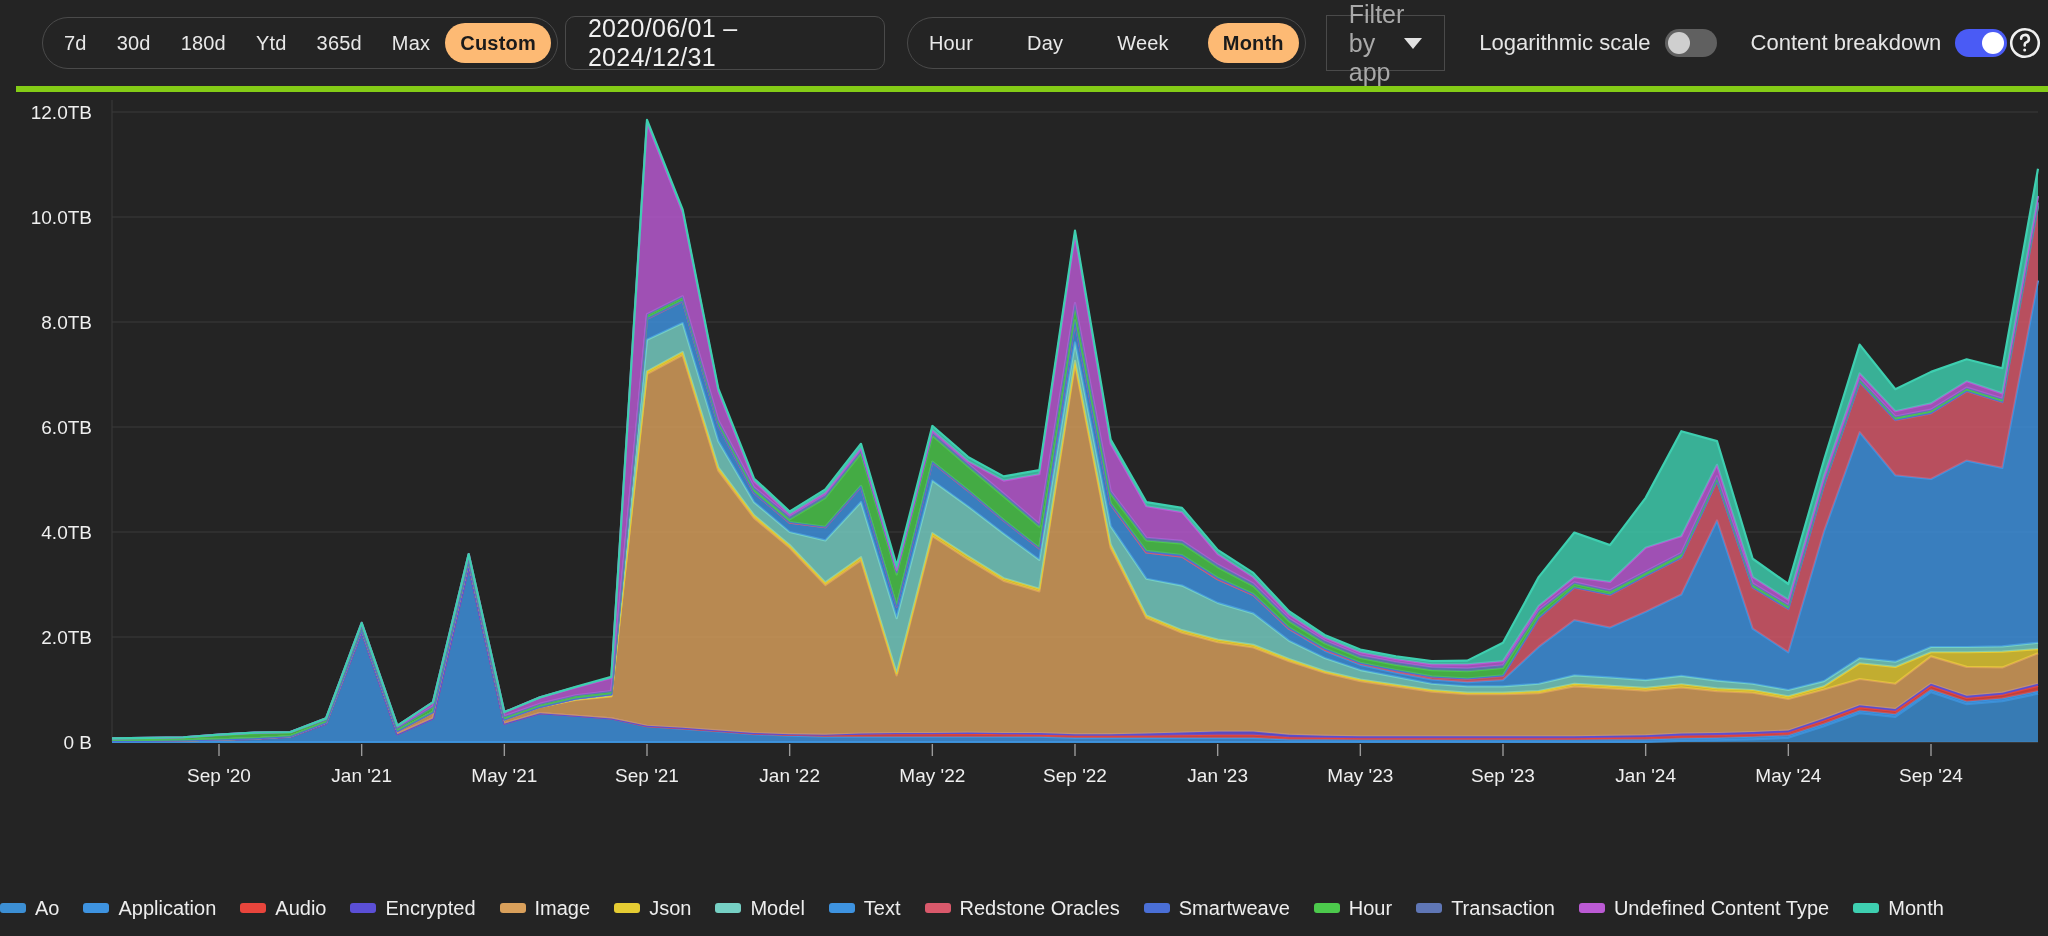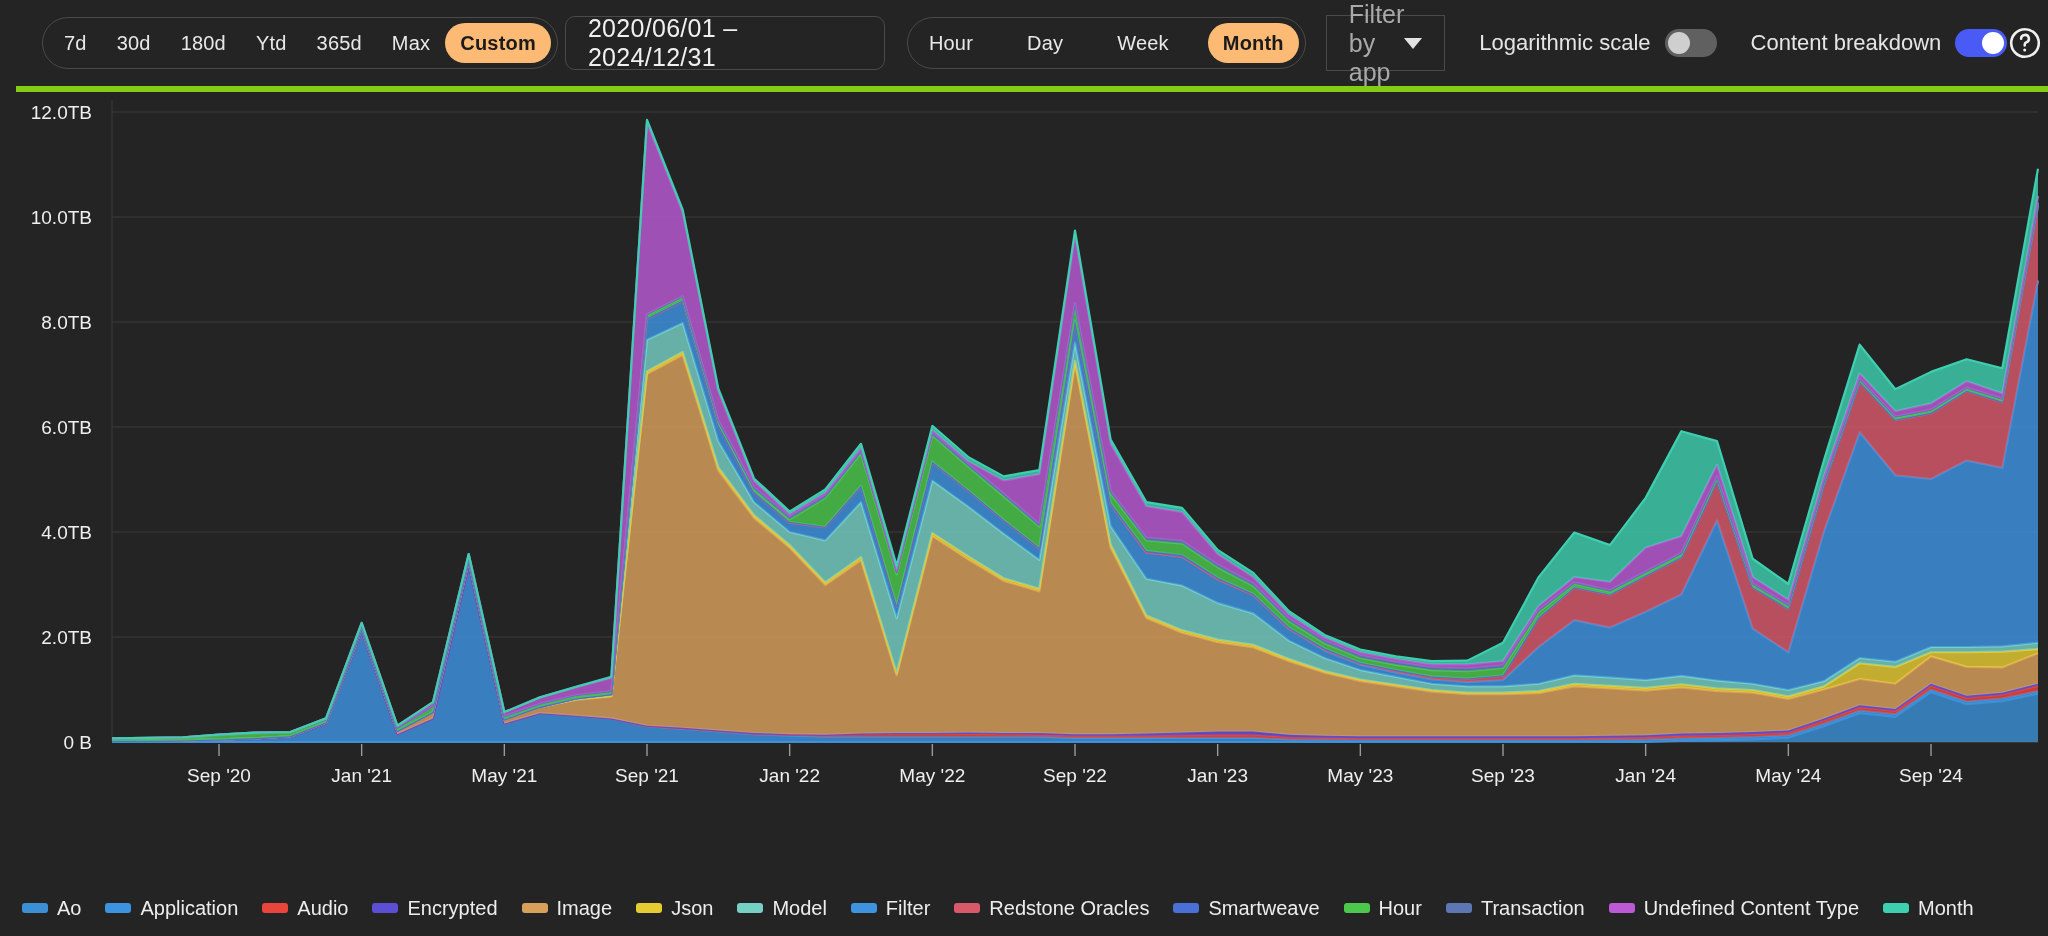--- a/index.html
+++ b/index.html
@@ -110,21 +110,20 @@
 
   .ytick { fill: #efefef; font-size: 19px; font-family: "Liberation Sans", sans-serif; text-anchor: end; }
   .xtick { fill: #efefef; font-size: 19px; font-family: "Liberation Sans", sans-serif; text-anchor: middle; }
 
   
   #legend {
     position: absolute;
     left: 0; top: 880px;
     width: 2048px; height: 56px;
     display: flex; align-items: center;
-    padding-left: 22px;
   }
   .legend-item {
     display: flex; align-items: center;
     margin-right: 24px;
     cursor: pointer;
     white-space: nowrap;
   }
   .legend-swatch {
     width: 26px; height: 10px;
     border-radius: 3px;
@@ -293,21 +292,21 @@
     <div class="legend-item">
       <span class="legend-swatch" style="background: rgb(229, 204, 51);"></span>
       <span class="legend-label">Json</span>
     </div>
     <div class="legend-item">
       <span class="legend-swatch" style="background: rgb(118, 208, 196);"></span>
       <span class="legend-label">Model</span>
     </div>
     <div class="legend-item">
       <span class="legend-swatch" style="background: rgb(62, 147, 224);"></span>
-      <span class="legend-label">Filter</span>
+      <span class="legend-label">Text</span>
     </div>
     <div class="legend-item">
       <span class="legend-swatch" style="background: rgb(217, 89, 107);"></span>
       <span class="legend-label">Redstone Oracles</span>
     </div>
     <div class="legend-item">
       <span class="legend-swatch" style="background: rgb(74, 111, 214);"></span>
       <span class="legend-label">Smartweave</span>
     </div>
     <div class="legend-item">

